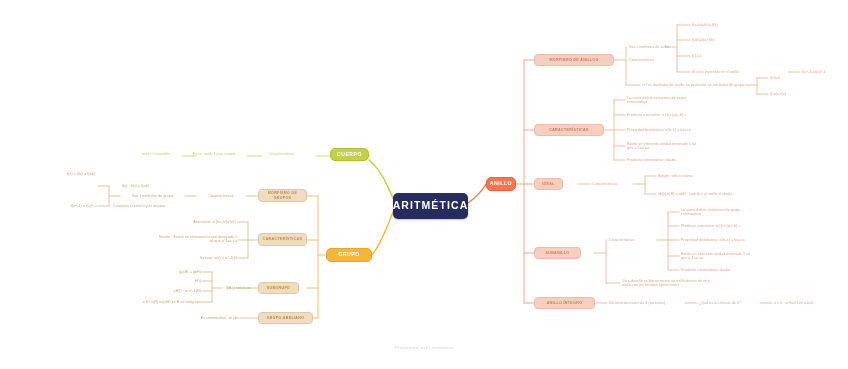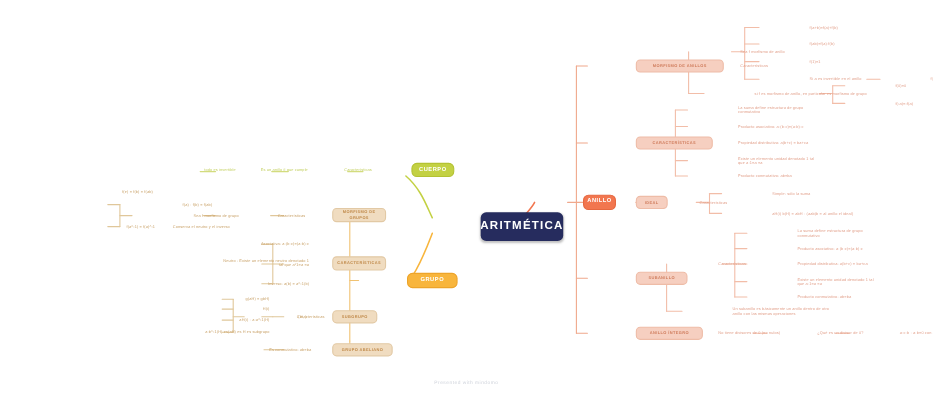--- a/index.html
+++ b/index.html
@@ -15,21 +15,20 @@
   #edges{position:absolute;left:0;top:0;width:848px;height:369px;pointer-events:none;}
 
   .node{
     position:absolute;
     box-sizing:border-box;
     display:flex;align-items:center;justify-content:center;
     text-align:center;
     line-height:1.12;
     white-space:normal;
     overflow:hidden;
-    margin-left:44px;
   }
 
   
   .n-center{
     background:#262c5e;
     color:#ffffff;
     border-radius:5px;
     font-size:10.5px;
     letter-spacing:1.1px;
     font-weight:700;

